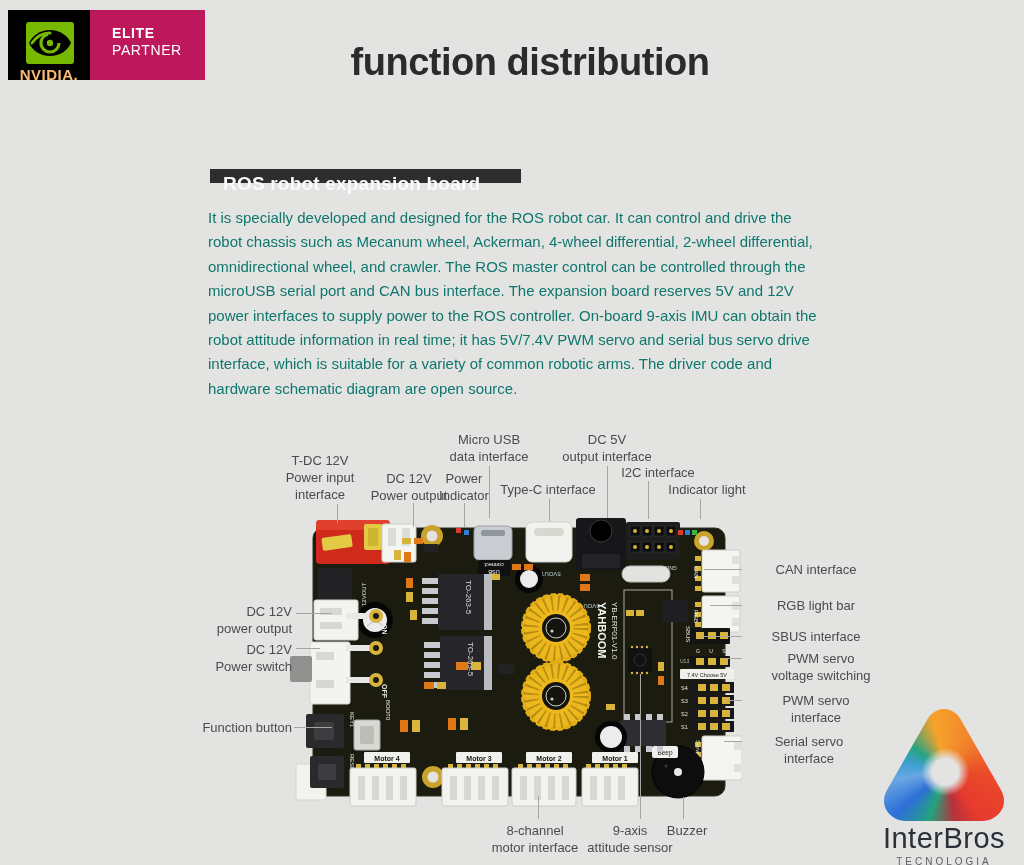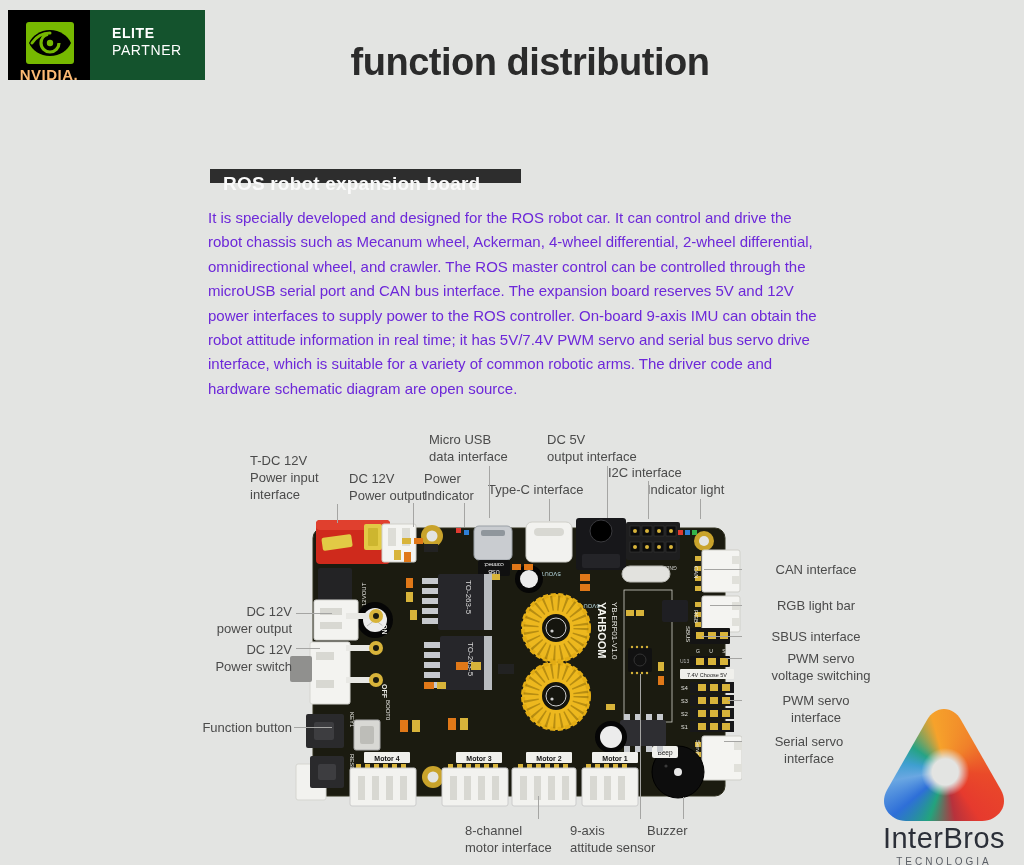--- a/index.html
+++ b/index.html
@@ -2,33 +2,33 @@
 <html><head>
 <meta charset="utf-8">
 <style>
   html,body{margin:0;padding:0;background:#cfcfcf;}
   #stage{position:relative;width:1024px;height:865px;background:#e3e4e2;overflow:hidden;
          font-family:"Liberation Sans",sans-serif;}
   .abs{position:absolute;}
   .ln{position:absolute;background:#a5a5a3;z-index:6;}
   .co-label{position:absolute;font-size:13px;line-height:1.32;color:#4b4b4b;
             white-space:pre-line;z-index:6;}
-  .ta-c{text-align:left;} .ta-r{text-align:right;} .ta-l{text-align:center;}
+  .ta-c{text-align:center;} .ta-r{text-align:right;} .ta-l{text-align:center;}
   .title{position:absolute;left:300px;top:40px;width:460px;text-align:center;
          font-size:38px;line-height:44px;font-weight:700;color:#2b2b2b;letter-spacing:-0.5px;}
   .nv-black{position:absolute;left:8px;top:10px;width:82px;height:70px;background:#000;}
-  .nv-green{position:absolute;left:90px;top:10px;width:115px;height:70px;background:#14532d;text-align:right;}
+  .nv-green{position:absolute;left:90px;top:10px;width:115px;height:70px;background:#be185d;text-align:right;}
   .nv-word{position:absolute;left:0;top:56px;width:82px;text-align:center;color:#fdba74;
            font-weight:700;font-size:15px;letter-spacing:0.5px;}
   .nv-elite{position:absolute;left:22px;top:15px;color:#fff;font-size:14px;font-weight:700;letter-spacing:0.6px;}
   .nv-partner{position:absolute;left:22px;top:32px;color:#fff;font-size:14px;letter-spacing:0.6px;}
   .sec-bar{position:absolute;left:210px;top:169px;width:311px;height:14px;background:#2d2d2d;z-index:2;}
   .sec-txt{position:absolute;left:13px;top:4px;color:#fafafa;font-size:19px;font-weight:700;letter-spacing:0.2px;}
   .body-text{position:absolute;left:208px;top:206px;width:621px;font-size:15px;
-             line-height:24.4px;color:#6d28d9;}
+             line-height:24.4px;color:#0f766e;}
   .ib-logo{position:absolute;left:880px;top:707px;width:128px;height:114px;z-index:2;
      background:conic-gradient(from -15deg at 52% 56%, #f6a22b 0deg,#f0802a 55deg,#ea4a29 110deg,
        #e63a2e 160deg,#b7323c 185deg,#23a37d 215deg,#2e6fd8 245deg,#6aa7e2 275deg,
        #3f9fd0 295deg,#26a385 320deg,#f6a22b 360deg);
      clip-path:path("M64 2 C57 2 51 6 47 13 L7 83 C3 90 3 98 7 104 C11 110 18 114 26 114 L102 114 C110 114 117 110 121 104 C125 98 125 90 121 83 L81 13 C77 6 71 2 64 2 Z");
      -webkit-mask:radial-gradient(circle at 51% 57%, transparent 0 13px,#000 24px);
              mask:radial-gradient(circle at 51% 57%, transparent 0 13px,#000 24px);}
   .ib-name{position:absolute;left:860px;top:822px;width:168px;text-align:center;
            font-size:29px;color:#2b2f38;letter-spacing:0.5px;z-index:2;}
   .ib-sub{position:absolute;left:860px;top:856px;width:168px;text-align:center;

